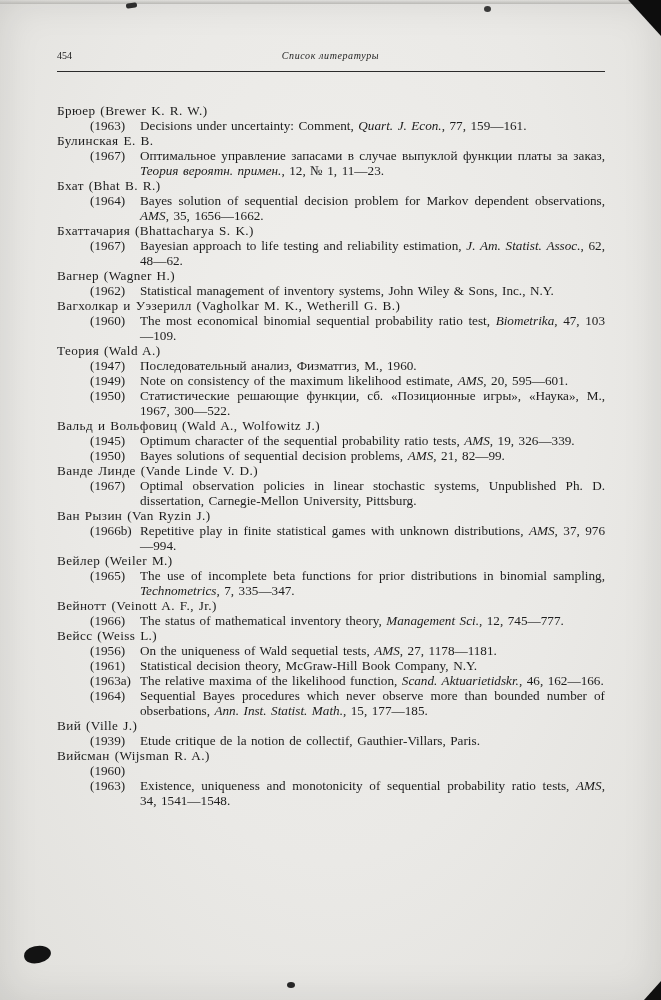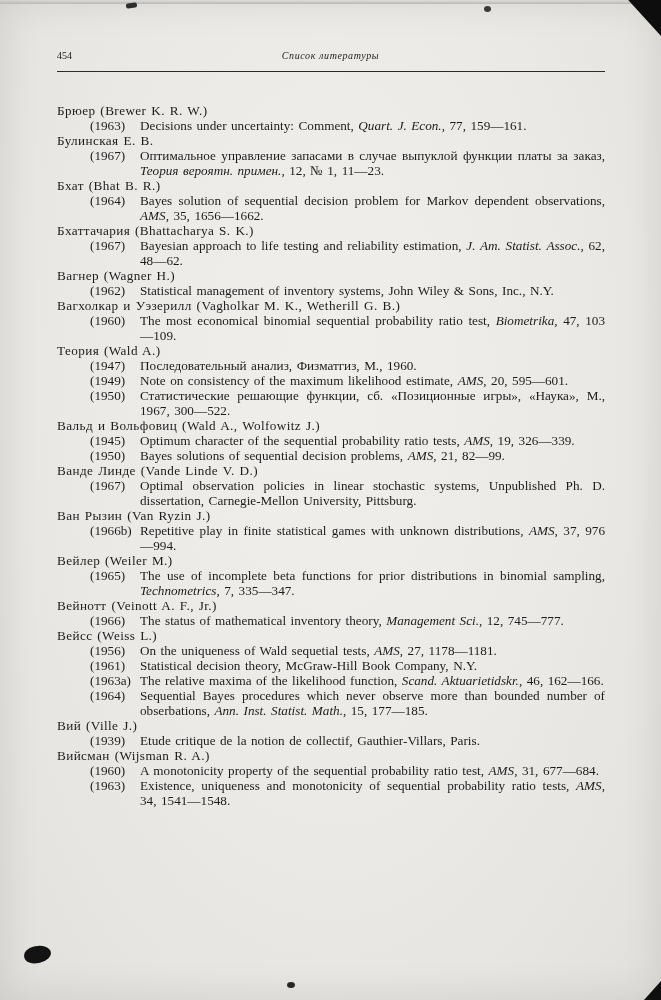--- a/index.html
+++ b/index.html
@@ -175,21 +175,20 @@
         <div class="author">Вий (Ville J.)</div>
         <div class="item">
           <span class="year">(1939)</span>
           <span class="text">Etude critique de la notion de collectif, Gauthier-Villars, Paris.</span>
         </div>
       </div>
       <div class="entry">
         <div class="author">Вийсман (Wijsman R. A.)</div>
         <div class="item">
           <span class="year">(1960)</span>
-          <span class="text">A monotonicity property of the sequential probability ratio test, <i>AMS</i>, 31, 677—684.</span>
         </div>
         <div class="item">
           <span class="year">(1963)</span>
           <span class="text">Existence, uniqueness and monotonicity of sequential probability ratio tests, <i>AMS</i>, 34, 1541—1548.</span>
         </div>
       </div>
     </main>
 
   <div class="artifact a-corner-tr"></div>
   <div class="artifact a-top-dash"></div>

